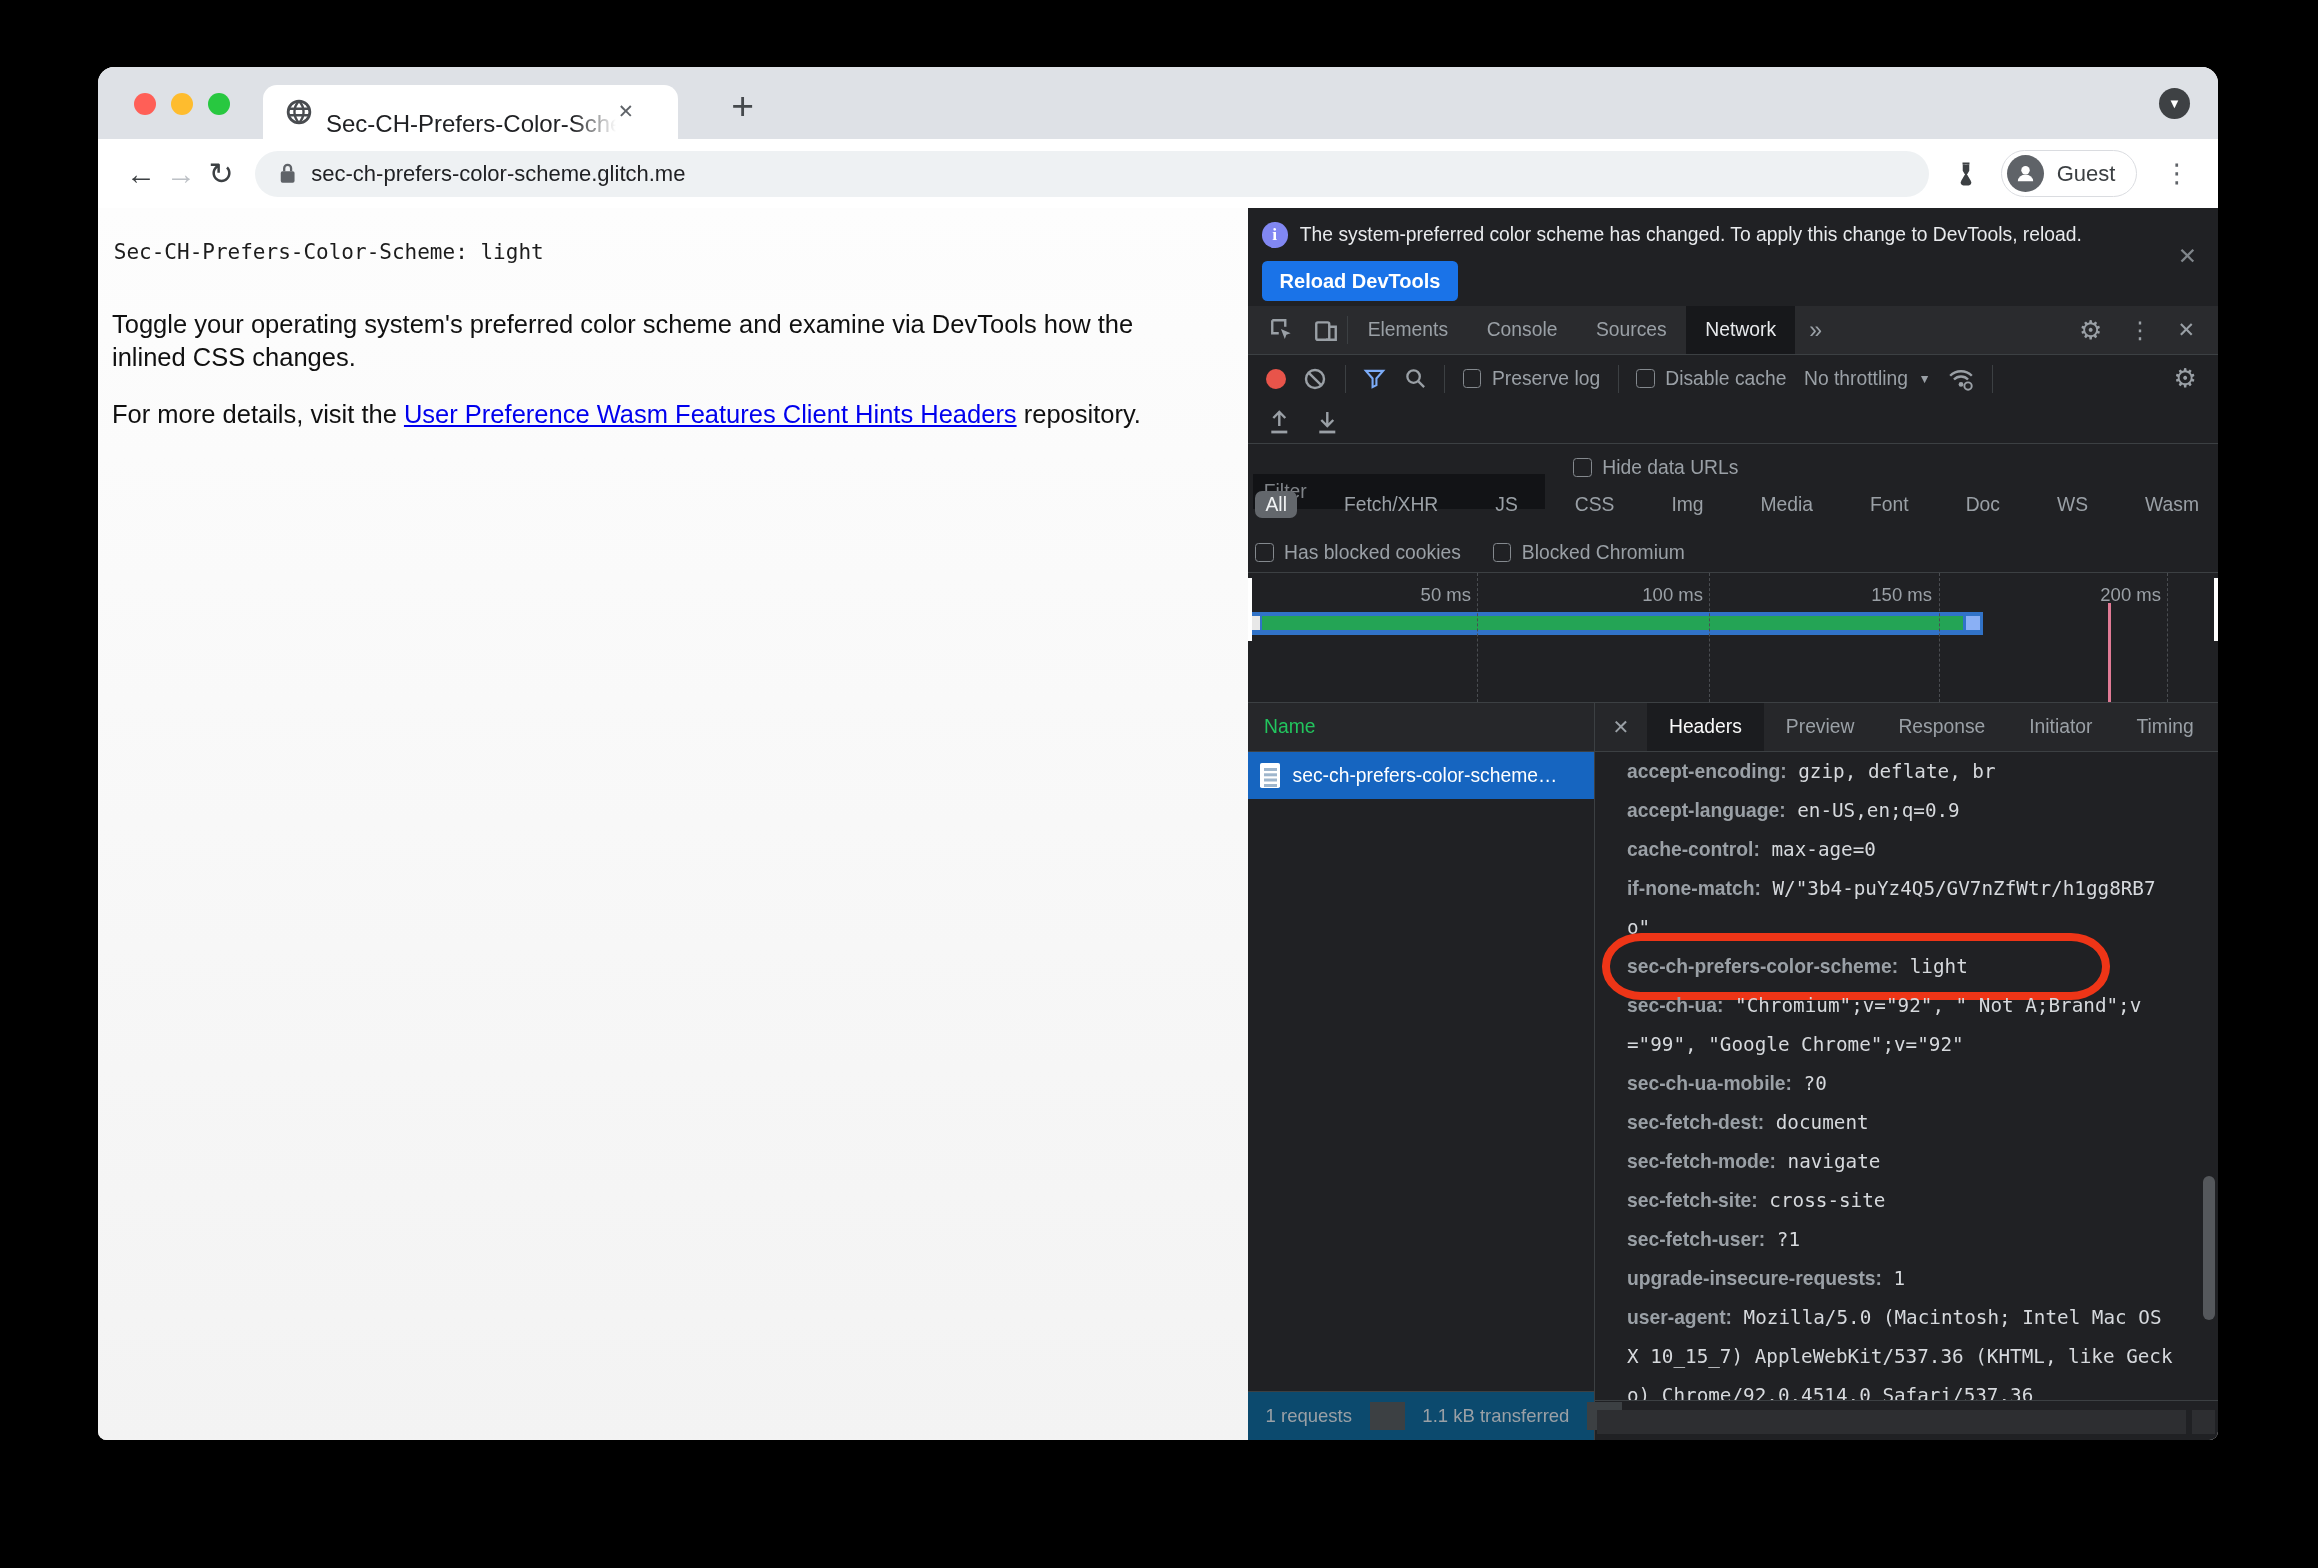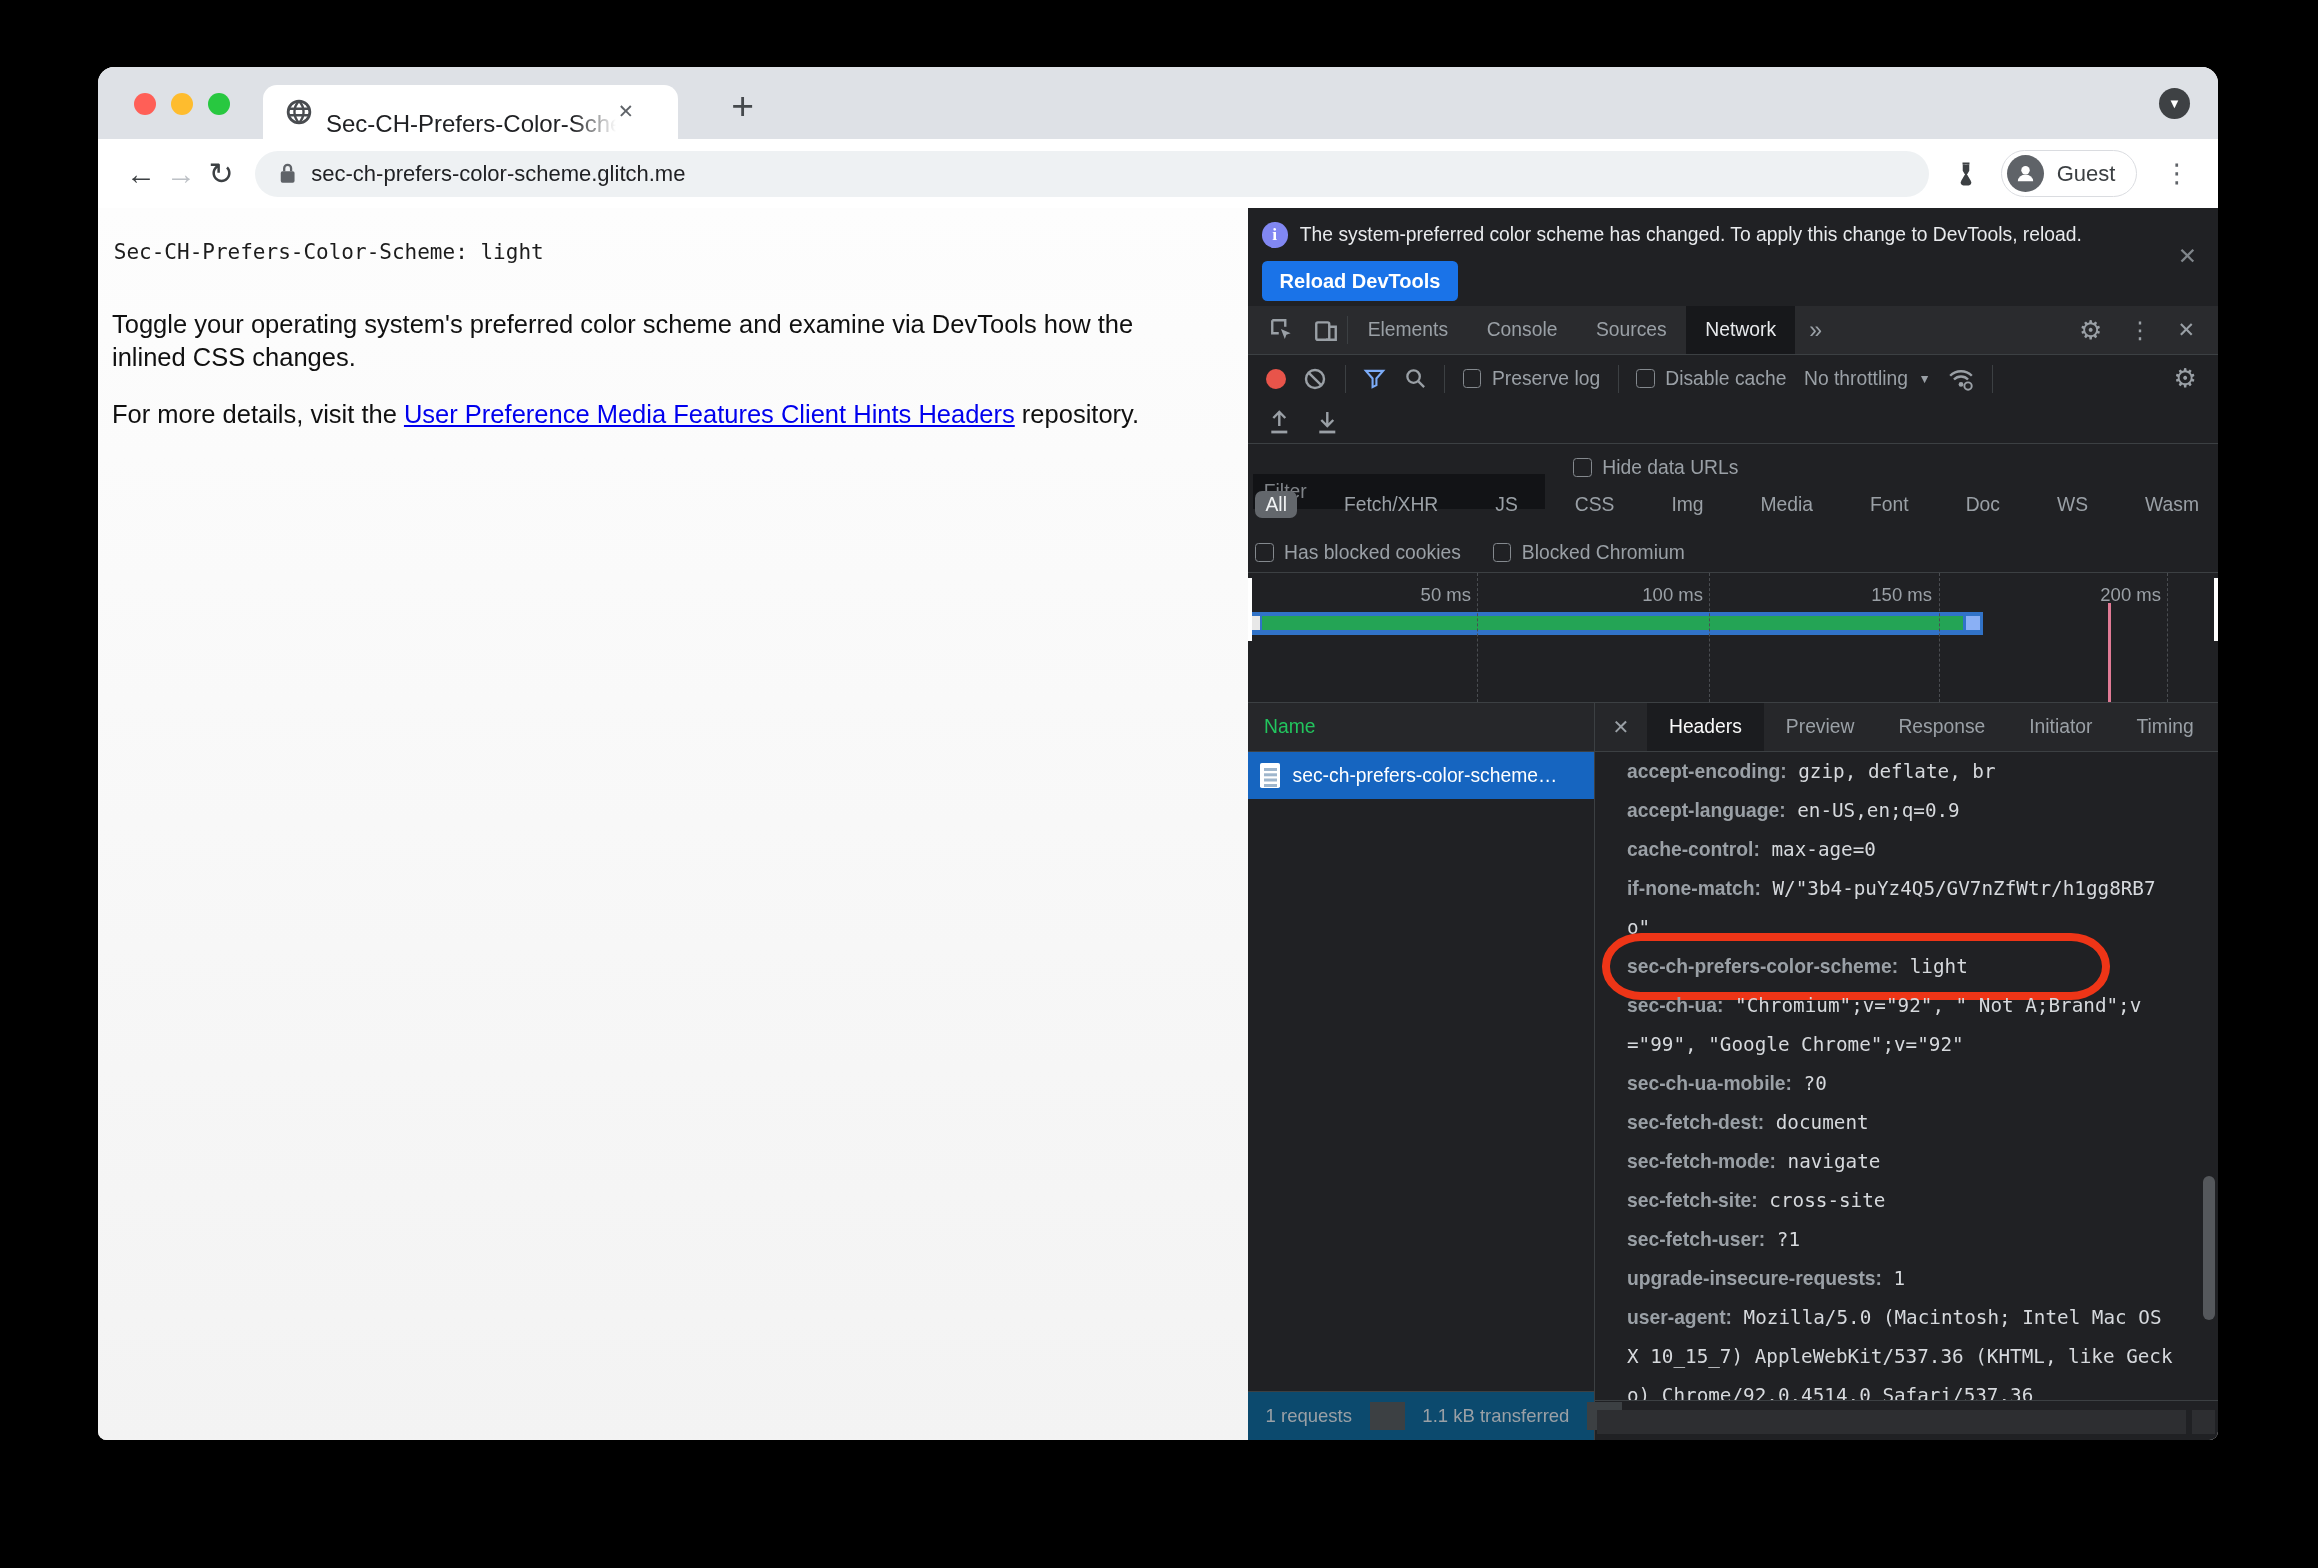--- a/index.html
+++ b/index.html
@@ -170,21 +170,21 @@
       <span class="chip-label">Guest</span>
     </div>
     <span class="kebab">⋮</span>
   </div>
 
   <div class="content">
 
     <div class="page">
       <pre>Sec-CH-Prefers-Color-Scheme: light</pre>
       <p class="p1">Toggle your operating system's preferred color scheme and examine via DevTools how the inlined CSS changes.</p>
-      <p class="p2"><span>For more details, visit the </span><a href="#">User Preference Media Features Client Hints Headers</a><span> repository.</span></p>
+      <p class="p2"><span>For more details, visit the </span><a href="#">User Preference Wasm Features Client Hints Headers</a><span> repository.</span></p>
     </div>
 
     <div class="devtools">
 
       <div class="infobar">
         <div class="info-row">
           <span class="info-icon">i</span>
           <span class="info-msg">The system-preferred color scheme has changed. To apply this change to DevTools, reload.</span>
         </div>
         <button class="reload-btn">Reload DevTools</button>

